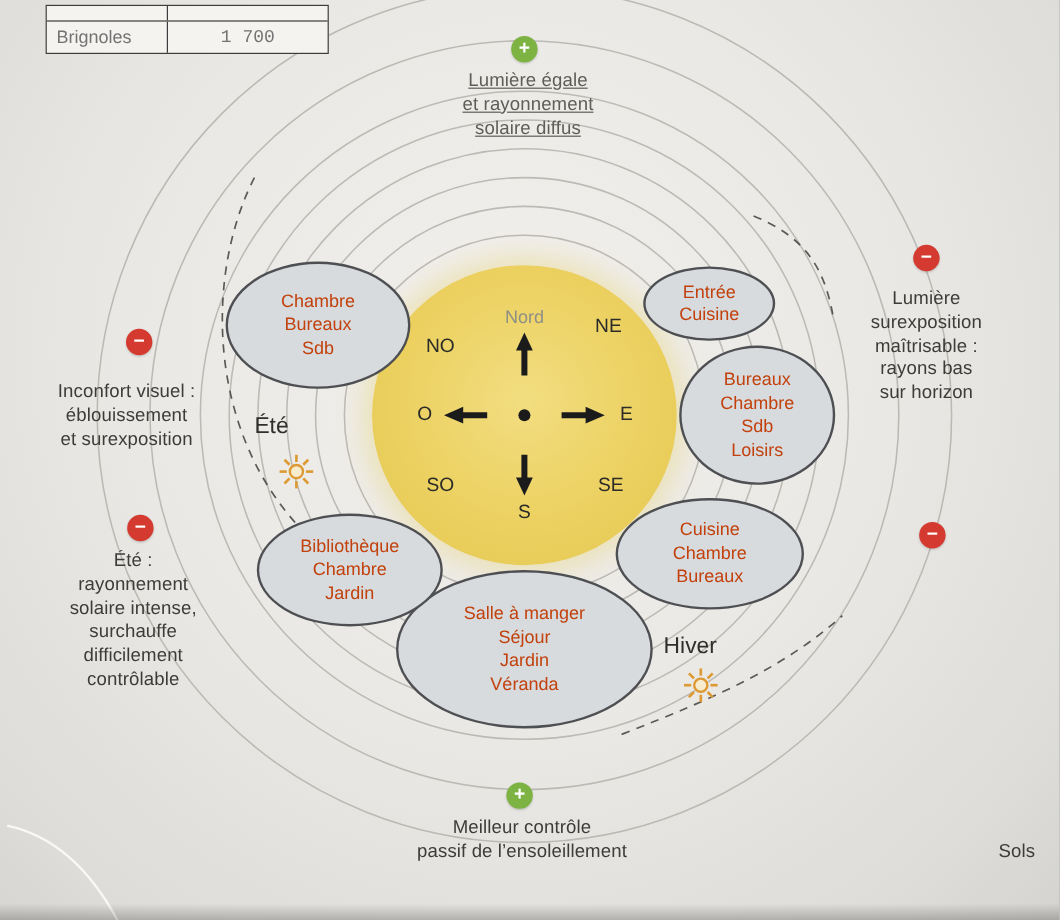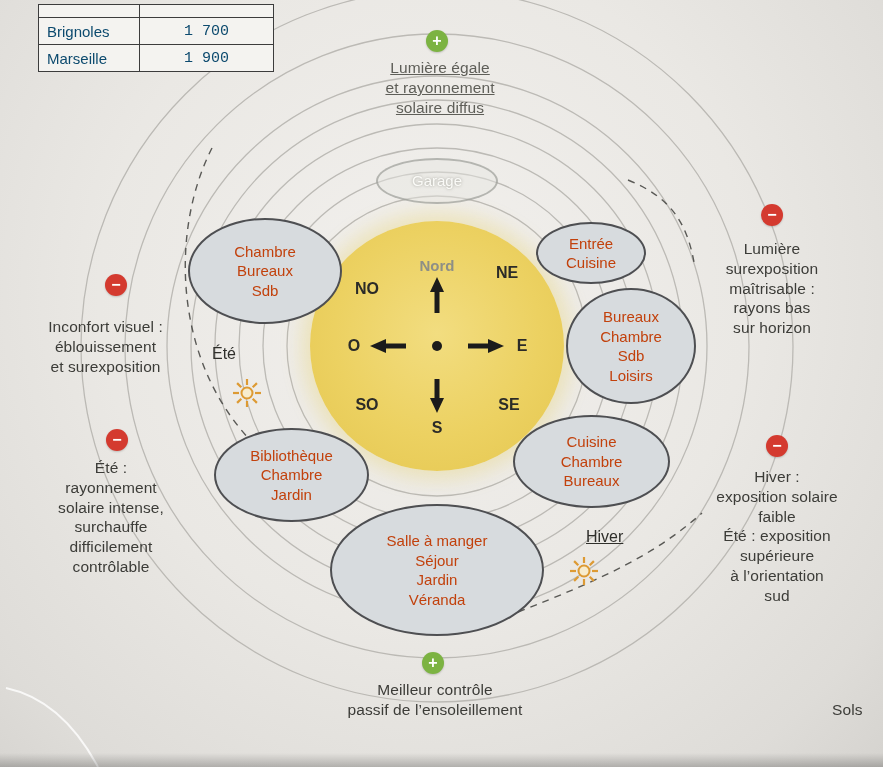--- a/index.html
+++ b/index.html
@@ -7,46 +7,46 @@
     position:relative;width:883px;height:767px;overflow:hidden;
     background:radial-gradient(ellipse at 48% 38%, #f2f0ed 0%, #eae8e4 50%, #dedcd8 85%, #d5d3cf 100%);
     font-family:"Liberation Sans", sans-serif;
   }
   .photo::after{content:"";position:absolute;left:0;right:0;bottom:0;height:14px;
     background:linear-gradient(to bottom, rgba(0,0,0,0), rgba(0,0,0,0.22));pointer-events:none;}
   .arcs{position:absolute;left:0;top:0;}
 
   
   .irr-table{position:absolute;left:38px;top:4px;width:234px;border:1px solid #3c3c3c;background:#f4f3f0;}
-  .irr-row{display:flex;border-top:1px solid #3c3c3c;height:26px;align-items:center;font-size:15px;color:#0c4a6e;}
+  .irr-row{display:flex;border-top:1px solid #3c3c3c;height:26px;align-items:center;font-size:15px;color:#737373;}
   .irr-row:first-child{border-top:none;}
   .irr-cut{height:12px;}
   .irr-city{width:92px;padding-left:8px;border-right:1px solid #3c3c3c;height:100%;display:flex;align-items:center;}
   .irr-val{flex:1;text-align:center;font-family:Liberation Mono, monospace;}
 
   
   .sun-circle{position:absolute;left:310px;top:221px;width:254px;height:250px;border-radius:50%;
     background:radial-gradient(circle at 50% 45%, #f2dd80 0%, #ecd161 55%, #e4c64f 100%);
     box-shadow:0 0 20px 8px rgba(230,205,95,0.35);}
-  .dir{position:absolute;transform:translate(-50%,-50%);font-size:16px;color:#2b2b28;font-weight:bold;}
+  .dir{position:absolute;transform:translate(-50%,-50%);font-size:16px;color:#2b2b28;}
   .dir-nord{color:#8e8f86;font-size:15px;}
   .compass-arrows{position:absolute;left:0;top:0;}
 
   
   .room{position:absolute;border-radius:50%;background:#d7dbde;border:2px solid #4e4f52;
     display:flex;align-items:center;justify-content:center;text-align:center;
     white-space:pre-line;font-size:15px;line-height:1.3;color:#c2410c;box-sizing:border-box;}
   .room-garage{left:376px;top:158px;width:122px;height:46px;
     background:rgba(230,231,227,0.45);border-color:rgba(135,137,132,0.55);
     color:rgba(253,253,250,0.95);text-shadow:0 0 3px rgba(120,120,110,0.65);}
   .room-nw{left:188px;top:218px;width:154px;height:106px;}
   .room-ne{left:536px;top:222px;width:110px;height:62px;}
   .room-e{left:566px;top:288px;width:130px;height:116px;}
   .room-se{left:513px;top:415px;width:157px;height:93px;}
-  .room-s{left:330px;top:504px;width:214px;height:132px;}
+  .room-s{left:330px;top:475px;width:214px;height:132px;}
   .room-sw{left:214px;top:428px;width:155px;height:94px;}
 
   
   .badge{position:absolute;width:22px;height:22px;border-radius:50%;color:#fff;
     display:flex;align-items:center;justify-content:center;font-size:16px;font-weight:700;
     box-shadow:0 1px 2px rgba(0,0,0,0.18);}
   .plus{background:#7cb342;}
   .minus{background:#d43a2f;}
   .badge-top{left:426px;top:30px;}
   .badge-bottom{left:422px;top:652px;}
@@ -59,23 +59,23 @@
   .note{position:absolute;white-space:pre-line;text-align:center;color:#3c3c38;
     font-size:15.5px;line-height:1.28;letter-spacing:.1px;}
   .note-n{left:340px;top:58px;width:200px;color:#5e5e58;text-decoration:underline;}
   .note-s{left:309px;top:680px;width:252px;}
   .note-wu{left:8px;top:317px;width:195px;}
   .note-wl{left:16px;top:458px;width:190px;}
   .note-eu{left:692px;top:239px;width:160px;}
   .note-el{left:686px;top:467px;width:182px;}
   .note-sols{left:832px;top:700px;width:60px;text-align:left;}
 
-  .season{position:absolute;font-size:16px;color:#2f2f2b;}
+  .season{position:absolute;font-size:19px;color:#2f2f2b;}
   .season-summer{left:212px;top:345px;}
-  .season-winter{left:586px;top:528px;text-decoration:underline;}
+  .season-winter{left:553px;top:528px;}
 </style>
 </head>
 <body>
 
 <div class="photo">
 
   <svg class="arcs" width="883" height="767" viewBox="0 0 883 767">
     <g fill="none" stroke="#b7b5b0" stroke-width="1.3" opacity="0.9">
       <circle cx="437" cy="346" r="150"></circle>
       <circle cx="437" cy="346" r="174"></circle>
@@ -120,24 +120,20 @@
   </svg>
 
   <div class="irr-table">
     <div class="irr-row irr-cut">
       <div class="irr-city"></div>
       <div class="irr-val"></div>
     </div>
     <div class="irr-row">
       <div class="irr-city">Brignoles</div>
       <div class="irr-val">1 700</div>
-    </div>
-    <div class="irr-row">
-      <div class="irr-city">Marseille</div>
-      <div class="irr-val">1 900</div>
     </div>
   </div>
 
   <div class="sun-circle">
     <svg class="compass-arrows" width="254" height="250" viewBox="0 0 254 250">
       <g stroke="#1b1b1b" stroke-width="5" fill="#1b1b1b">
         <circle cx="127" cy="125" r="5" stroke="none"></circle>
         <line x1="127" y1="92" x2="127" y2="70"></line>
           <polygon points="120,71 134,71 127,56" stroke="none"></polygon>
         <line x1="127" y1="158" x2="127" y2="178"></line>
@@ -151,21 +147,20 @@
     <span class="dir dir-nord" style="left:127px;top:44px;">Nord</span>
     <span class="dir" style="left:57px;top:68px;">NO</span>
     <span class="dir" style="left:197px;top:52px;">NE</span>
     <span class="dir" style="left:44px;top:125px;">O</span>
     <span class="dir" style="left:212px;top:125px;">E</span>
     <span class="dir" style="left:57px;top:184px;">SO</span>
     <span class="dir" style="left:199px;top:184px;">SE</span>
     <span class="dir" style="left:127px;top:207px;">S</span>
   </div>
 
-  <div class="room room-garage">Garage</div>
   <div class="room room-nw">Chambre
 Bureaux
 Sdb</div>
   <div class="room room-ne">Entrée
 Cuisine</div>
   <div class="room room-e">Bureaux
 Chambre
 Sdb
 Loisirs</div>
   <div class="room room-se">Cuisine
@@ -198,25 +193,18 @@
 rayonnement
 solaire intense,
 surchauffe
 difficilement
 contrôlable</div>
   <div class="note note-eu">Lumière
 surexposition
 maîtrisable :
 rayons bas
 sur horizon</div>
-  <div class="note note-el">Hiver :
-exposition solaire
-faible
-Été : exposition
-supérieure
-à l’orientation
-sud</div>
   <div class="note note-sols">Sols</div>
 
   <span class="season season-summer">Été</span>
   <span class="season season-winter">Hiver</span>
 
 </div>
 
 </body></html>

